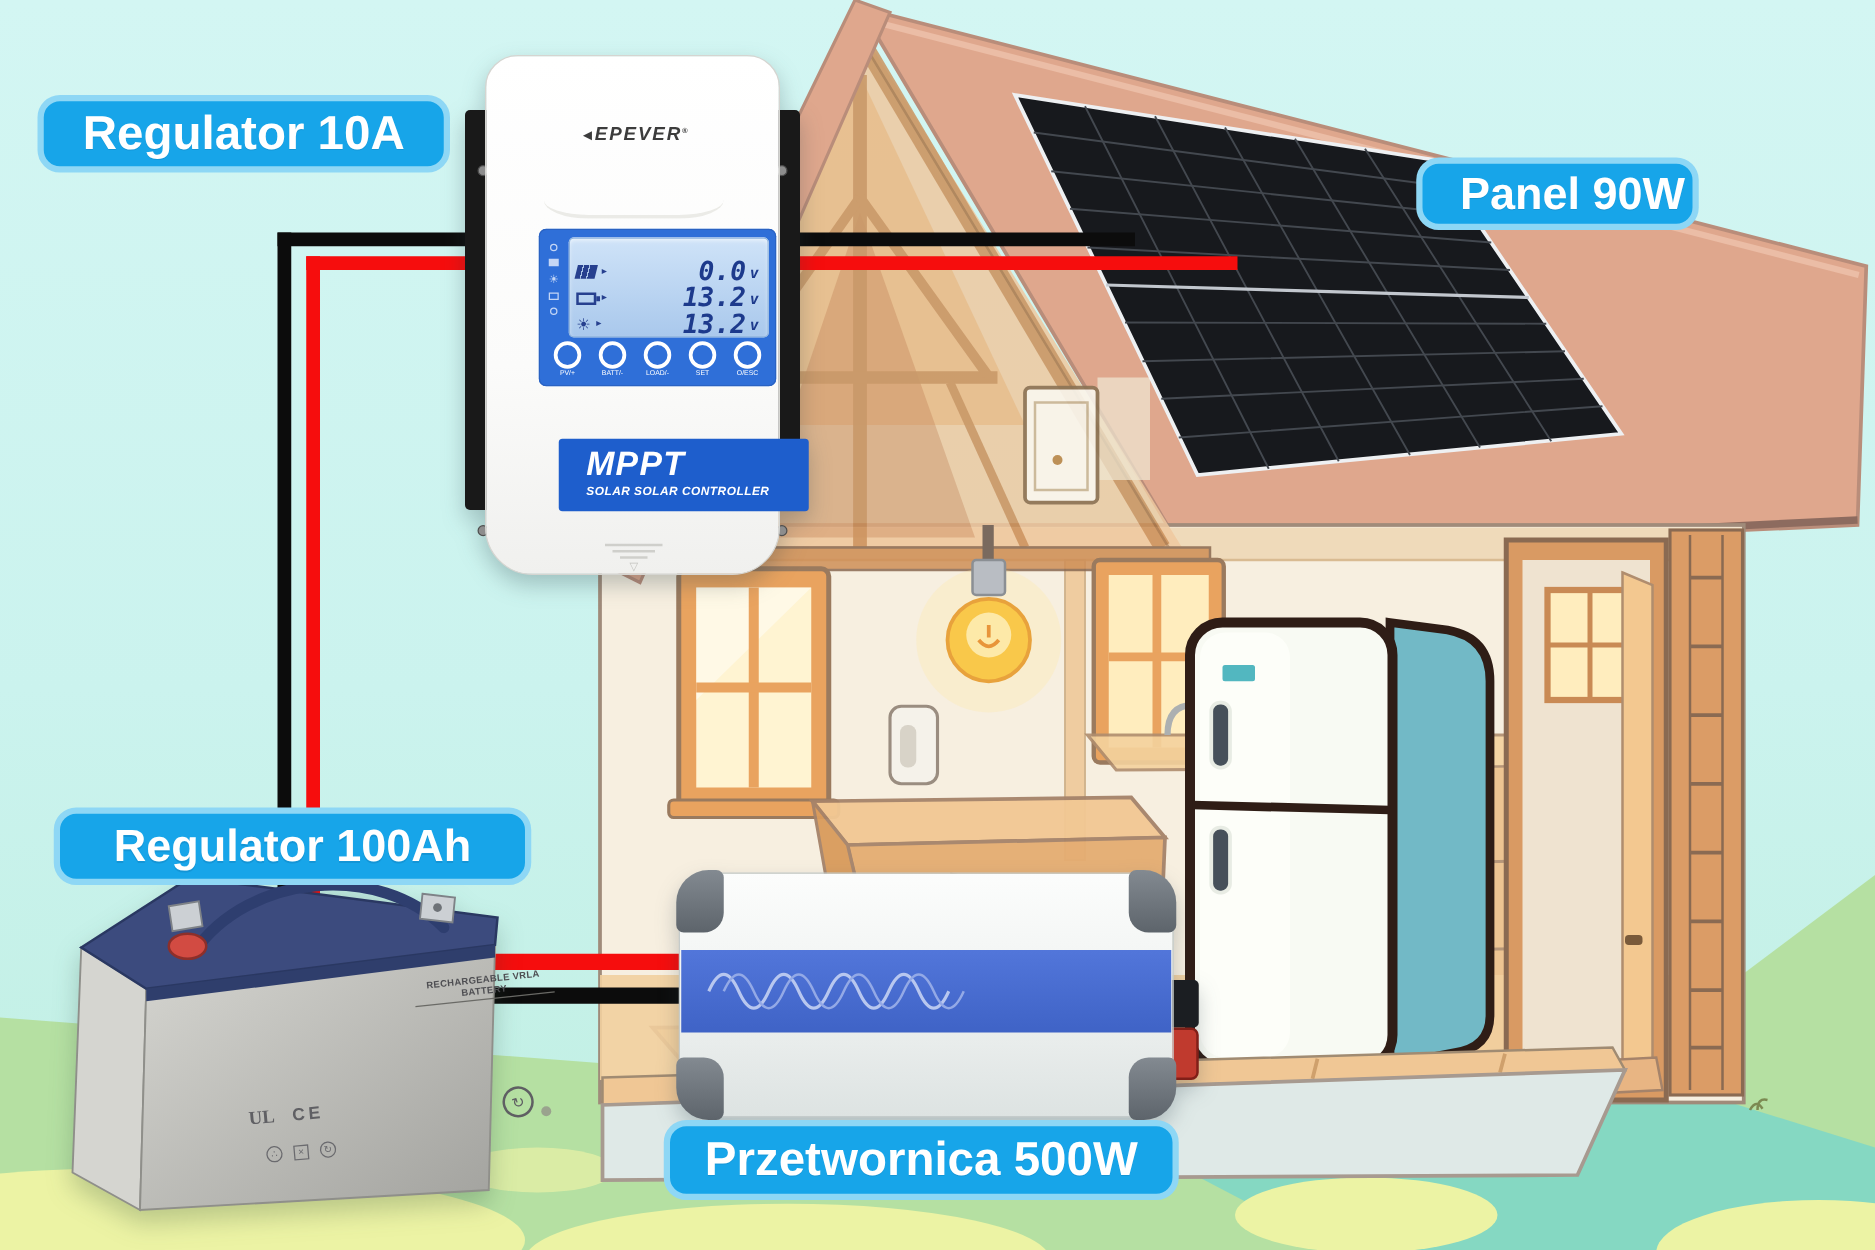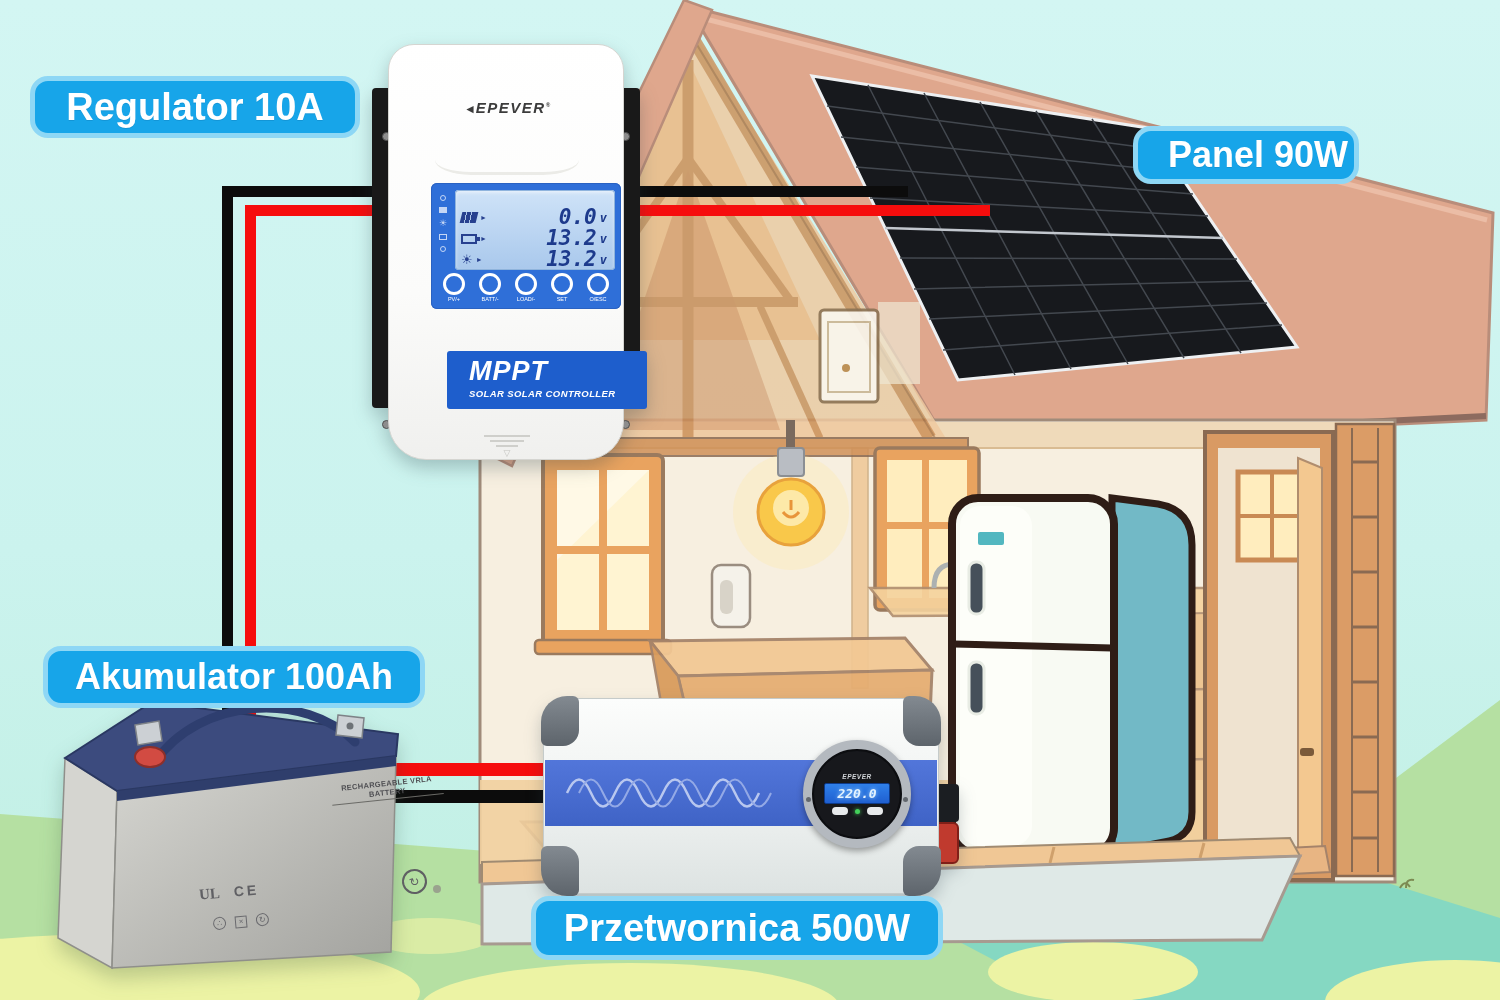--- a/index.html
+++ b/index.html
@@ -413,39 +413,28 @@
     <div class="inv-cap" style="left:-2px;top:-2px;border-radius:26px 6px 16px 6px;"></div>
     <div class="inv-cap" style="right:-2px;top:-2px;border-radius:6px 26px 6px 16px;"></div>
     <div class="inv-cap" style="left:-2px;bottom:-2px;border-radius:6px 16px 6px 26px;"></div>
     <div class="inv-cap" style="right:-2px;bottom:-2px;border-radius:16px 6px 26px 6px;"></div>
     <div class="inv-band">
       <svg width="250" height="66" style="position:absolute;left:8px;top:0;">
         <path d="M14,33 Q26,6 38,33 T62,33 T86,33 T110,33 T134,33 T158,33 T182,33 T206,33" stroke="#b8c7ef" stroke-width="2.5" fill="none"></path>
         <path d="M26,33 Q38,6 50,33 T74,33 T98,33 T122,33 T146,33 T170,33 T194,33 T218,33" stroke="#93a9e6" stroke-width="2" fill="none"></path>
       </svg>
     </div>
-    <div class="inv-display">
-      <div class="inv-screw" style="left:-6px;top:48px;"></div>
-      <div class="inv-screw" style="right:-6px;top:48px;"></div>
-      <div class="inv-brand"><span>EPEVER</span></div>
-      <div class="inv-lcd">220.0</div>
-      <div class="inv-controls">
-        <div class="inv-pill"></div>
-        <div class="inv-led"></div>
-        <div class="inv-pill"></div>
-      </div>
-    </div>
   </div>
 
   <div class="pill" style="left:30px;top:76px;width:330px;height:62px;font-size:38px;">
     <span>Regulator 10A</span>
   </div>
   <div class="pill" style="left:1133px;top:126px;width:226px;height:58px;font-size:36px;padding-left:24px;">
     <span>Panel 90W</span>
   </div>
   <div class="pill" style="left:43px;top:646px;width:382px;height:62px;font-size:36px;">
-    <span>Akumulator 100Ah</span>
+    <span>Regulator 100Ah</span>
   </div>
   <div class="pill" style="left:531px;top:896px;width:412px;height:64px;font-size:38px;">
     <span>Przetwornica 500W</span>
   </div>
 
 </div>
 
 </body></html>

